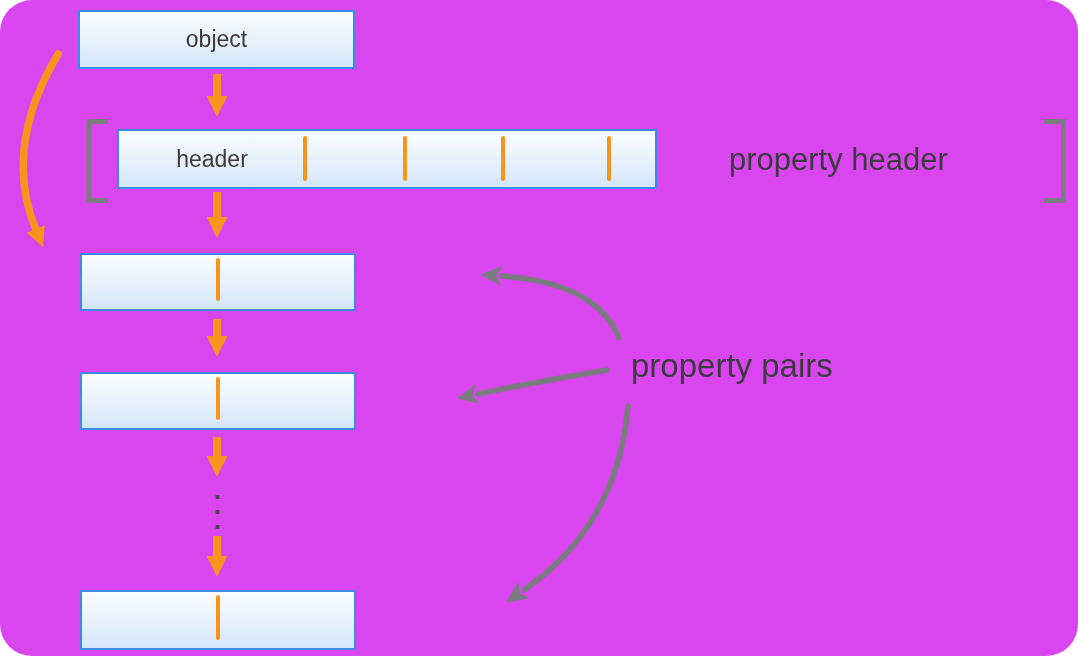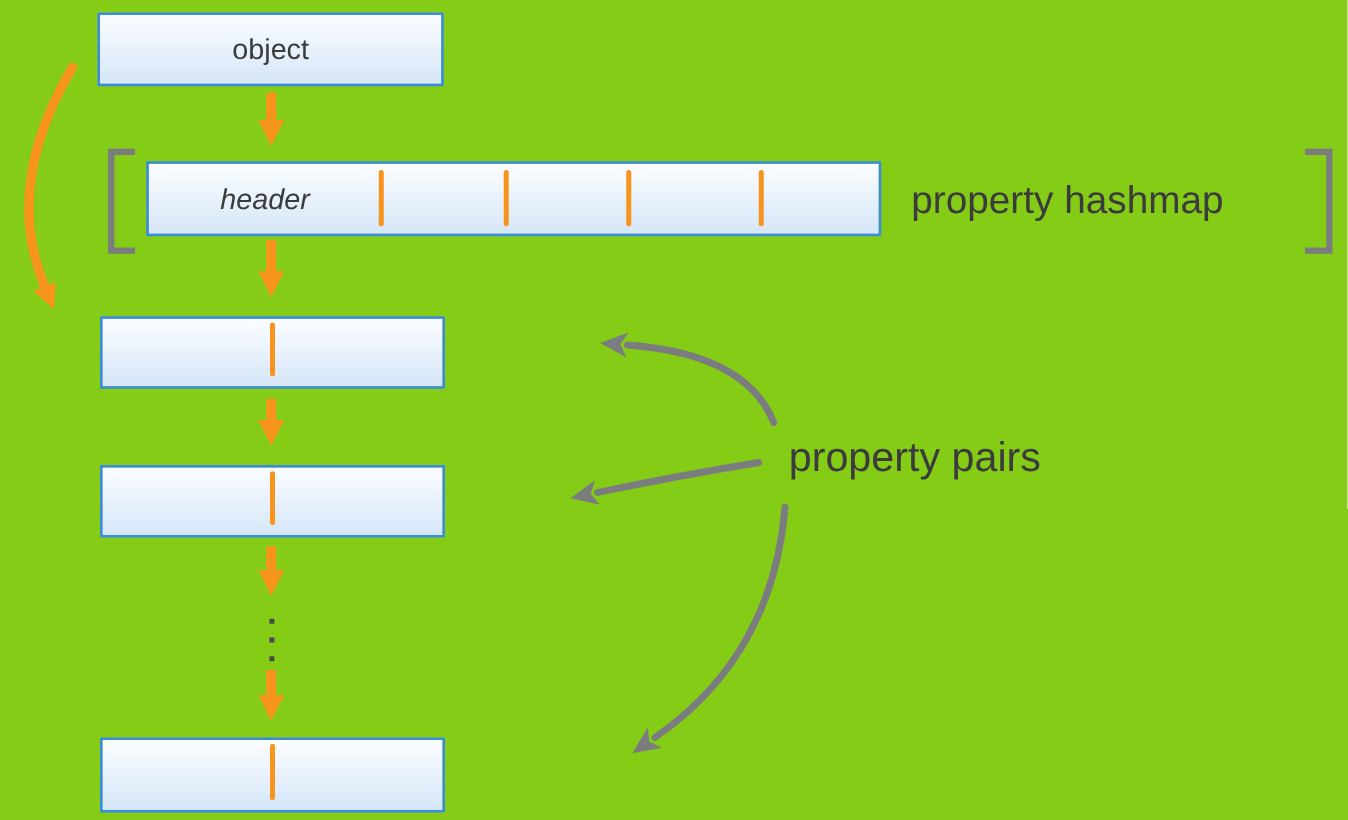--- a/index.html
+++ b/index.html
@@ -7,36 +7,37 @@
     --blue:#3A8BE4;
     --gray:#7A7C7F;
     --text:#3B3B3D;
     --box-fill-top:#FBFDFF;
     --box-fill-bottom:#D5E6F8;
   }
   html,body{margin:0;padding:0;background:#ffffff;}
   .canvas{
     position:relative;
     width:1078px;height:656px;
-    background:#84cc16;
+    background:#d946ef;
     font-family:"Liberation Sans", sans-serif;
     color:var(--text);
     overflow:hidden;
+    border-radius:32px;
   }
   .arrow-layer{position:absolute;left:0;top:0;width:1078px;height:656px;}
   .box{
     position:absolute;
     box-sizing:border-box;
     border:2.5px solid var(--blue);
     border-radius:1px;
     background:linear-gradient(180deg,var(--box-fill-top) 0%,var(--box-fill-bottom) 100%);
   }
   .object-box{left:78px;top:10px;width:277px;height:59px;display:flex;align-items:center;justify-content:center;}
   .object-box .box-label{font-size:23px;line-height:1;}
-  .header-box{left:117px;top:129px;width:588px;height:60px;font-style:italic;}
+  .header-box{left:117px;top:129px;width:540px;height:60px;}
   .header-box .box-label{
     position:absolute;left:0;top:0;width:186px;height:100%;
     display:flex;align-items:center;justify-content:center;
     font-size:23px;line-height:1;
   }
   .vdiv{
     position:absolute;top:5px;bottom:6px;width:3.5px;
     background:var(--orange);border-radius:2px;
   }
   .pair-box{left:80px;width:276px;height:58px;}
@@ -109,16 +110,16 @@
   <div class="box pair-box pair-box-1">
     <span class="vdiv"></span>
   </div>
   <div class="box pair-box pair-box-2">
     <span class="vdiv"></span>
   </div>
   <div class="box pair-box pair-box-3">
     <span class="vdiv"></span>
   </div>
 
-  <div class="side-label hashmap-label">property hashmap</div>
+  <div class="side-label hashmap-label">property header</div>
   <div class="side-label pairs-label">property pairs</div>
 
 </div>
 
 </body></html>

